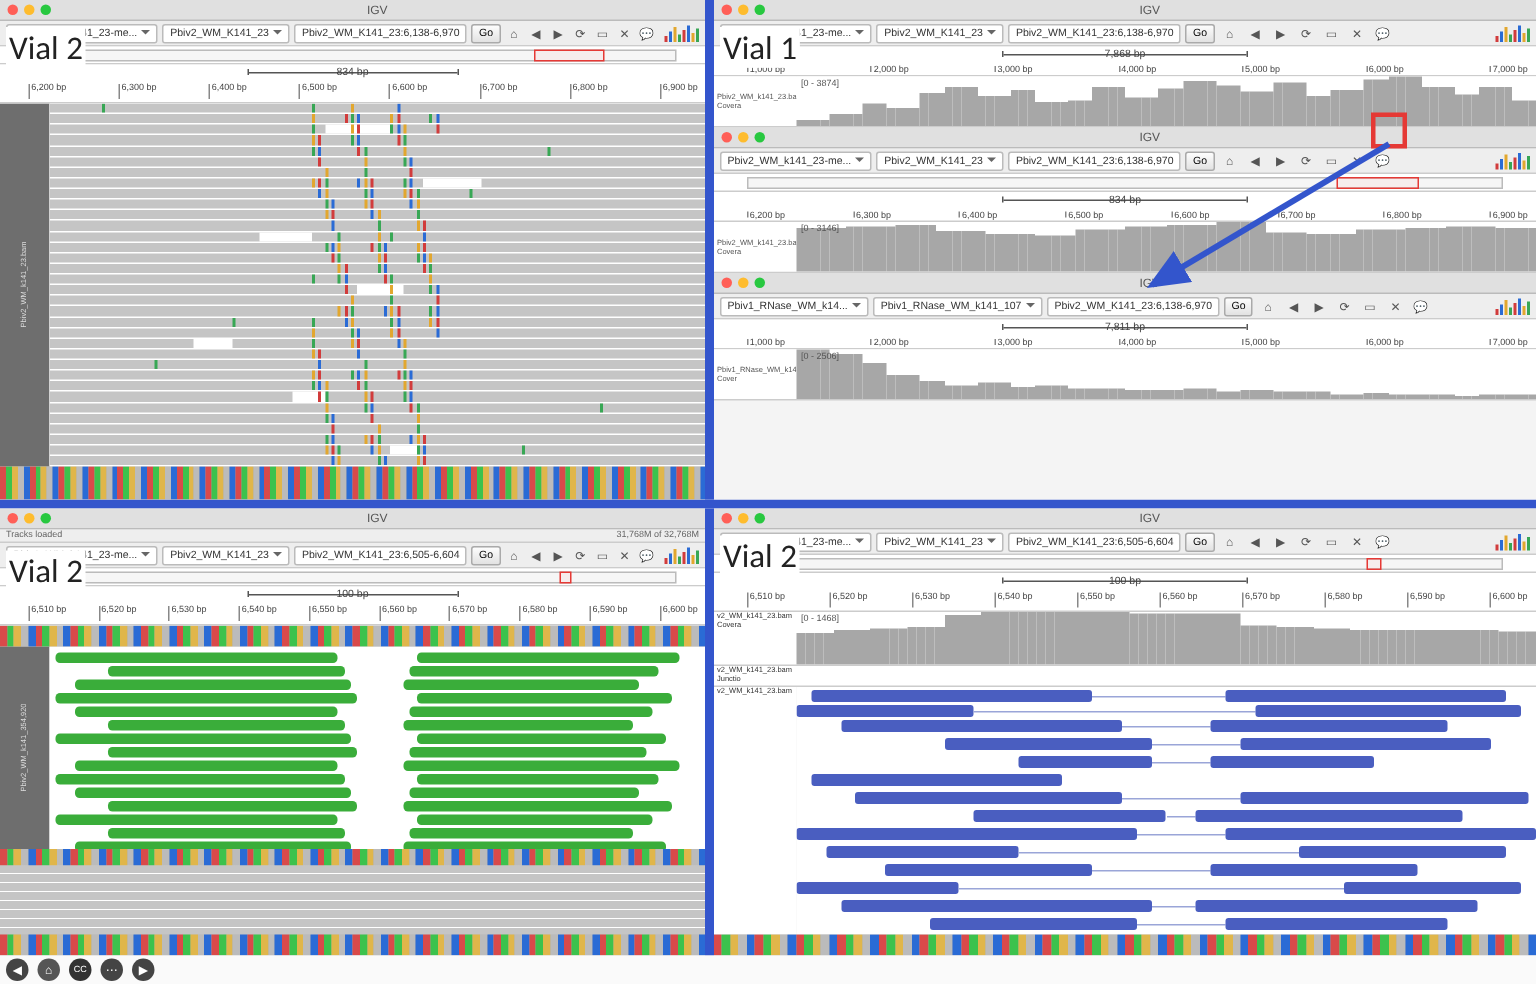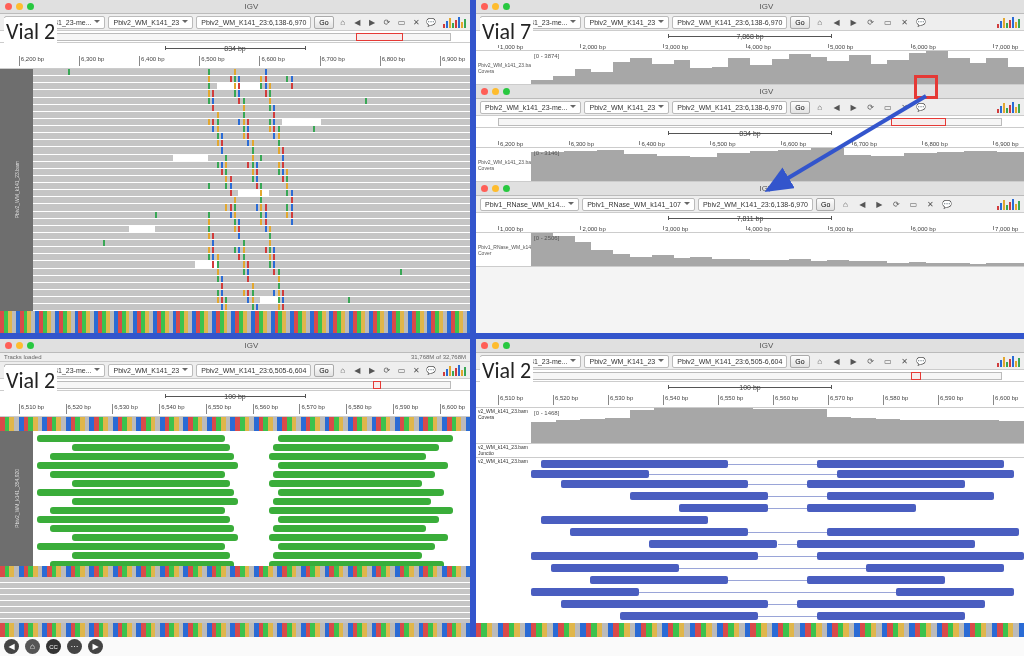--- a/index.html
+++ b/index.html
@@ -969,21 +969,21 @@
               <span style="background: rgb(209, 60, 60); height: 4px;"></span>
               <span style="background: rgb(42, 107, 213); height: 7px;"></span>
               <span style="background: rgb(226, 167, 47); height: 10px;"></span>
               <span style="background: rgb(56, 167, 85); height: 5px;"></span>
               <span style="background: rgb(209, 60, 60); height: 8px;"></span>
               <span style="background: rgb(42, 107, 213); height: 11px;"></span>
               <span style="background: rgb(226, 167, 47); height: 6px;"></span>
               <span style="background: rgb(56, 167, 85); height: 9px;"></span>
             </span>
           </div>
-          <div class="vial-label" style="top: 18px;">Vial 7</div>
+          <div class="vial-label" style="top: 18px;">Vial 1</div>
           <div class="ruler-strip">
             <div class="scale-line"></div>
             <div class="scale-label">7,811 bp</div>
             <div class="ticks" id="t22">
               <span>1,000 bp</span>
               <span>2,000 bp</span>
               <span>3,000 bp</span>
               <span>4,000 bp</span>
               <span>5,000 bp</span>
               <span>6,000 bp</span>

